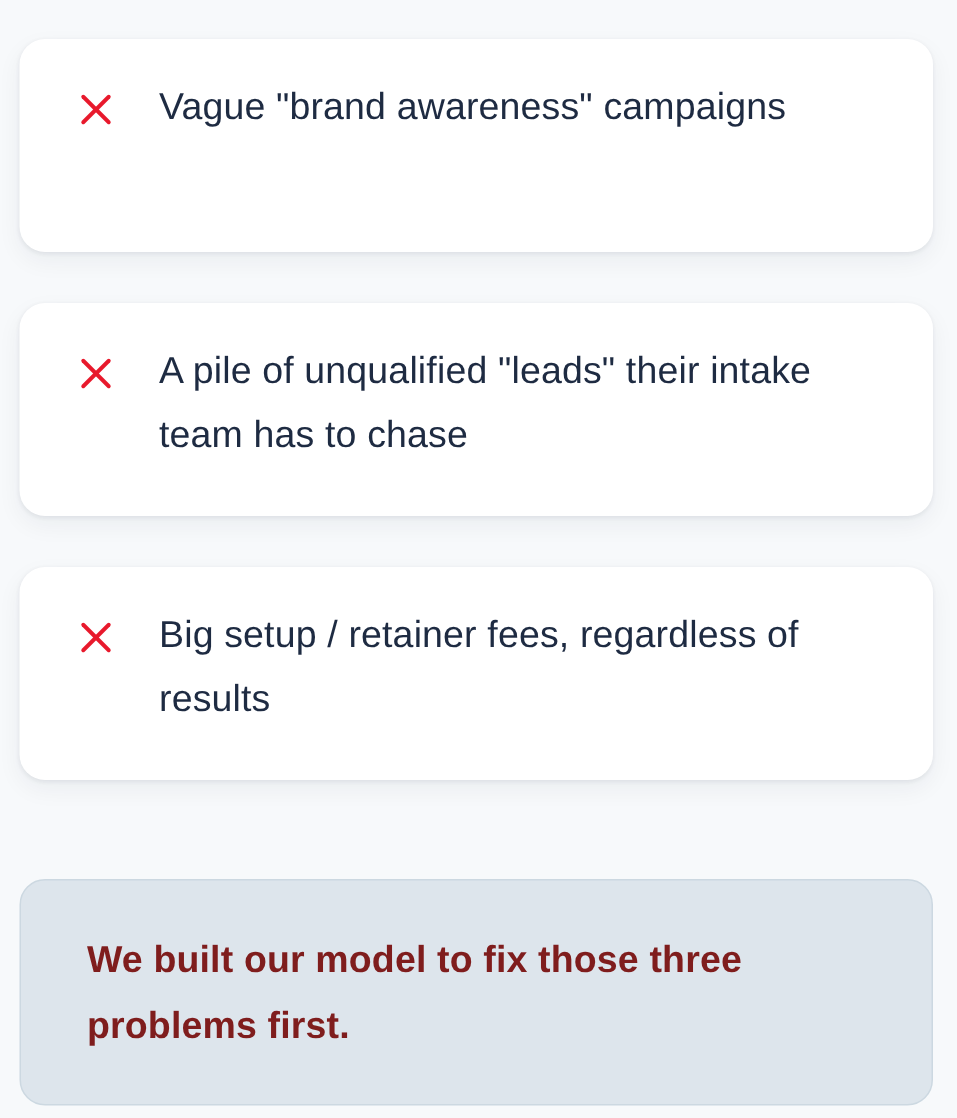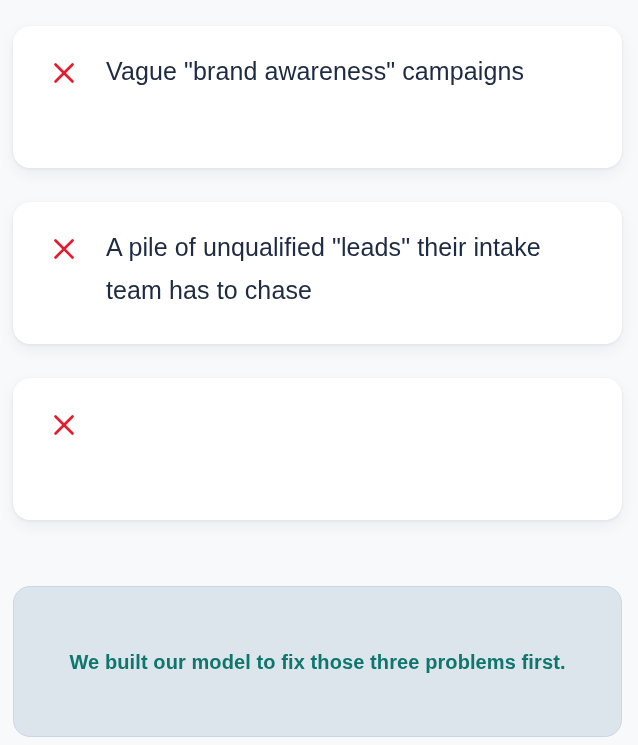--- a/index.html
+++ b/index.html
@@ -60,24 +60,24 @@
     border-radius: 17px;
     box-sizing: border-box;
     width: 609px;
     min-height: 151px;
     display: flex;
     align-items: center;
     justify-content: center;
     padding: 20px 44px;
   }
   .summary-text {
-    font-size: 20px;
+    font-size: 25px;
     line-height: 44px;
     font-weight: 700;
-    color: #0f766e;
+    color: #7f1d1d;
     text-align: left;
     letter-spacing: 0.1px;
   }
 </style>
 </head>
 <body>
 
 <div class="page">
 
   <div class="card-list">
@@ -96,20 +96,21 @@
         <line x1="20.5" y1="3.5" x2="3.5" y2="20.5"></line>
       </svg>
       <div class="pain-text">A pile of unqualified "leads" their intake team has to chase</div>
     </div>
 
     <div class="pain-card">
       <svg class="x-icon" viewBox="0 0 24 24" fill="none" stroke="#e8192c" stroke-width="2.6" stroke-linecap="round">
         <line x1="3.5" y1="3.5" x2="20.5" y2="20.5"></line>
         <line x1="20.5" y1="3.5" x2="3.5" y2="20.5"></line>
       </svg>
+      <div class="pain-text">Big setup / retainer fees, regardless of results</div>
     </div>
 
   </div>
 
   <div class="summary-banner">
     <div class="summary-text">We built our model to fix those three problems first.</div>
   </div>
 
 </div>
 

